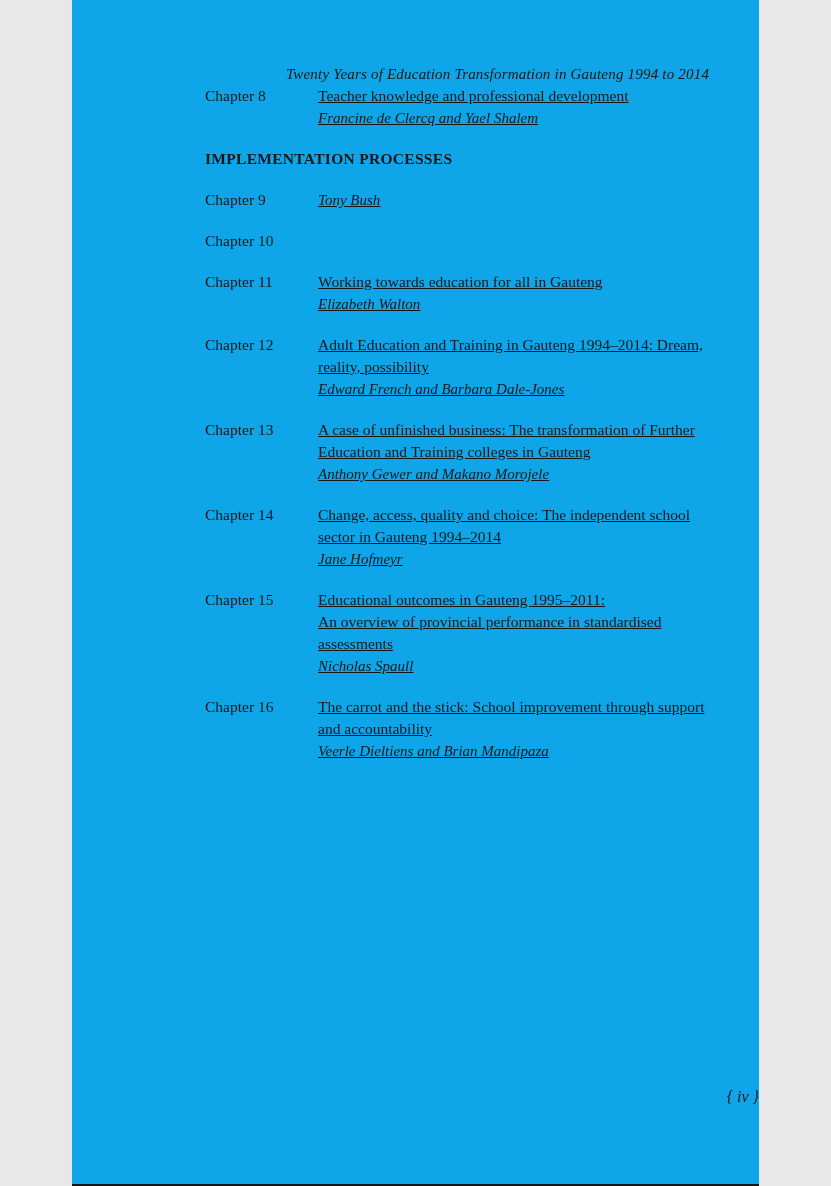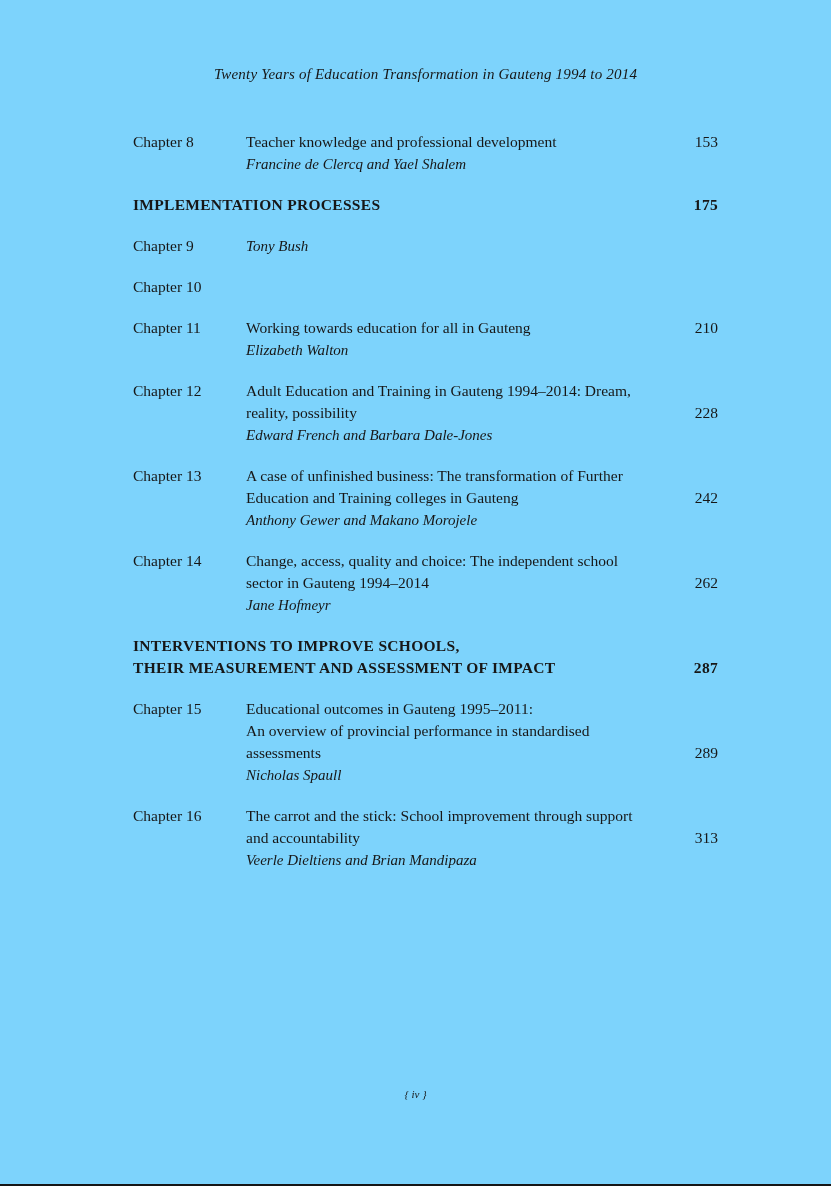--- a/index.html
+++ b/index.html
@@ -1,52 +1,52 @@
 <!DOCTYPE html>
 <html><head>
 <meta charset="utf-8">
 <style>
   html, body { margin: 0; padding: 0; background: #e8e8e8; }
   .page {
     position: relative;
-    width: 831px;
+    width: 687px;
     height: 1186px;
     margin: 0 auto;
-    background: #7dd3fc;
+    background: #0ea5e9;
     font-family: "Liberation Serif", serif;
     color: #171717;
     box-sizing: border-box;
     overflow: hidden;
   }
   .content {
     position: absolute;
     left: 133px;
     top: 0;
     width: 585px;
     padding-top: 64px;
   }
   .running-header {
     text-align: center;
     font-style: italic;
     font-size: 15px;
     line-height: 21px;
     letter-spacing: 0.2px;
   }
-  .toc { margin-top: 46px; }
+  .toc { }
   .entry {
     display: flex;
     margin-bottom: 19px;
     font-size: 15.5px;
     line-height: 22px;
   }
   .chapter-label {
     width: 113px;
     flex: none;
   }
-  .entry-body { flex: 1; min-width: 0; }
+  .entry-body { flex: 1; min-width: 0; text-decoration: underline; }
   .title-page {
     display: flex;
     justify-content: space-between;
   }
   .title {
     white-space: pre-line;
   }
   .pagenum {
     align-self: flex-end;
     padding-left: 12px;
@@ -59,23 +59,23 @@
   .section-row {
     font-weight: bold;
     letter-spacing: 0.3px;
   }
   .section-row .title-page { width: 100%; }
   .footer {
     position: absolute;
     top: 1088px;
     left: 0;
     width: 100%;
-    text-align: center;
+    text-align: right;
     font-style: italic;
-    font-size: 11px;
+    font-size: 16px;
   }
   .bottom-edge {
     position: absolute;
     left: 0;
     right: 0;
     bottom: 0;
     height: 2px;
     background: #161616;
   }
 </style>
@@ -158,27 +158,20 @@
         <div class="entry-body">
           <div class="title-page">
             <div class="title">Change, access, quality and choice: The independent school
 sector in Gauteng 1994–2014</div>
             <div class="pagenum">262</div>
           </div>
           <div class="author">Jane Hofmeyr</div>
         </div>
       </div>
 
-      <div class="entry section-row">
-        <div class="title-page">
-          <div class="title">INTERVENTIONS TO IMPROVE SCHOOLS,
-THEIR MEASUREMENT AND ASSESSMENT OF IMPACT</div>
-          <div class="pagenum">287</div>
-        </div>
-      </div>
 
       <div class="entry">
         <div class="chapter-label">Chapter 15</div>
         <div class="entry-body">
           <div class="title-page">
             <div class="title">Educational outcomes in Gauteng 1995–2011:
 An overview of provincial performance in standardised
 assessments</div>
             <div class="pagenum">289</div>
           </div>

